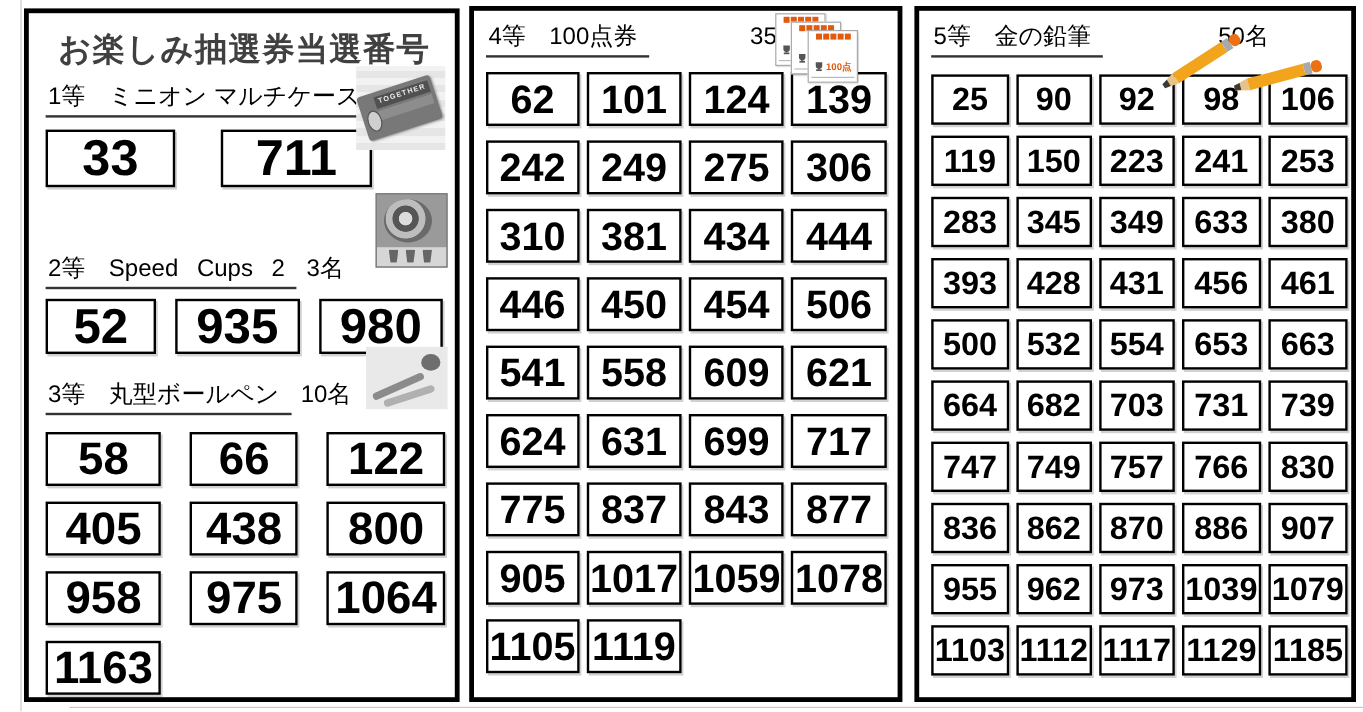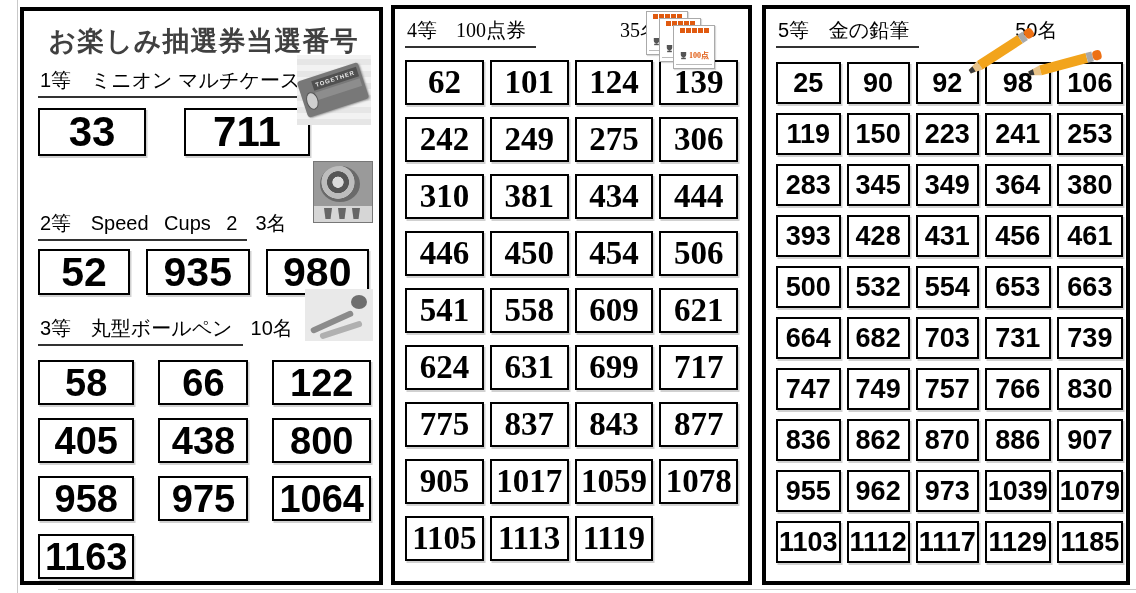--- a/index.html
+++ b/index.html
@@ -6,21 +6,21 @@
   html,body { background:#fff; }
   body {
     width:1136px; height:593px; position:relative; overflow:hidden;
     font-family:"Liberation Sans","DejaVu Sans",sans-serif; color:#000;
   }
   .page-edge-v { position:absolute; left:17px; top:0; bottom:0; width:1px; background:#c9c9c9; }
   .page-edge-h { position:absolute; left:58px; right:0; top:589px; height:1px; background:#c9c9c9; }
 
   .panel { position:absolute; background:#fff; border:4px solid #000; }
   #panel1 { left:20px;  top:7px; width:363px; height:578px; padding:0 10px 0 14px; }
-  #panel2 { left:391px; top:5px; width:361px; height:580px; padding:8px 10px;font-family:Liberation Serif, serif; }
+  #panel2 { left:391px; top:5px; width:361px; height:580px; padding:8px 10px; }
   #panel3 { left:762px; top:5px; width:368px; height:580px; padding:8px 10px; }
 
   .title { margin-top:12px; text-align:center; font-size:27px; font-weight:bold;
            color:#404040; letter-spacing:1px; white-space:nowrap; }
 
   .head { font-size:20px; white-space:nowrap; display:flex; align-items:baseline; }
   .head .underlined { border-bottom:2px solid #333; padding:0 10px 2px 2px; display:inline-block; }
   .head .rank { margin-right:14px; }
   .head .prize { }
   .head .winners { margin-left:8px; }
@@ -265,21 +265,20 @@
       <div class="numbox">717</div>
       <div class="numbox">775</div>
       <div class="numbox">837</div>
       <div class="numbox">843</div>
       <div class="numbox">877</div>
       <div class="numbox">905</div>
       <div class="numbox">1017</div>
       <div class="numbox">1059</div>
       <div class="numbox">1078</div>
       <div class="numbox">1105</div>
-      <div class="numbox">1113</div>
       <div class="numbox">1119</div>
     </div>
 </div>
 
 <div class="panel" id="panel3">
   <div class="head">
     <span class="underlined">
       <span class="rank">5等</span>
       <span class="prize">金の鉛筆</span>
     </span>
@@ -312,21 +311,21 @@
       <div class="numbox">98</div>
       <div class="numbox">106</div>
       <div class="numbox">119</div>
       <div class="numbox">150</div>
       <div class="numbox">223</div>
       <div class="numbox">241</div>
       <div class="numbox">253</div>
       <div class="numbox">283</div>
       <div class="numbox">345</div>
       <div class="numbox">349</div>
-      <div class="numbox">364</div>
+      <div class="numbox">633</div>
       <div class="numbox">380</div>
       <div class="numbox">393</div>
       <div class="numbox">428</div>
       <div class="numbox">431</div>
       <div class="numbox">456</div>
       <div class="numbox">461</div>
       <div class="numbox">500</div>
       <div class="numbox">532</div>
       <div class="numbox">554</div>
       <div class="numbox">653</div>

